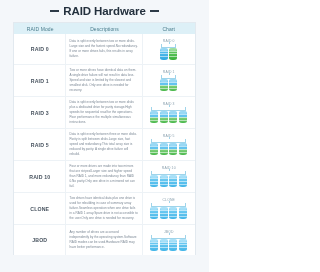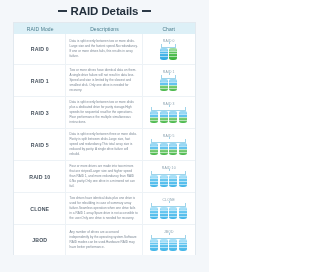--- a/index.html
+++ b/index.html
@@ -169,21 +169,21 @@
   .d-bluegreen { background: linear-gradient(#63c3ef 0%, #63c3ef 48%, #7fd07a 56%, #4bb84d 100%); }
   .d-lightblue { background: linear-gradient(#7fd2f5, #45b6e8); }
 </style>
 </head>
 <body>
 
 <div class="page">
 
   <div class="title-bar">
     <span class="title-rule"></span>
-    <span class="title-text">RAID Details</span>
+    <span class="title-text">RAID Hardware</span>
     <span class="title-rule"></span>
   </div>
 
   <div class="table-wrap">
 
     <div class="thead">
       <div class="th col-mode">RAID Mode</div>
       <div class="th col-desc">Descriptions</div>
       <div class="th col-chart">Chart</div>
     </div>

